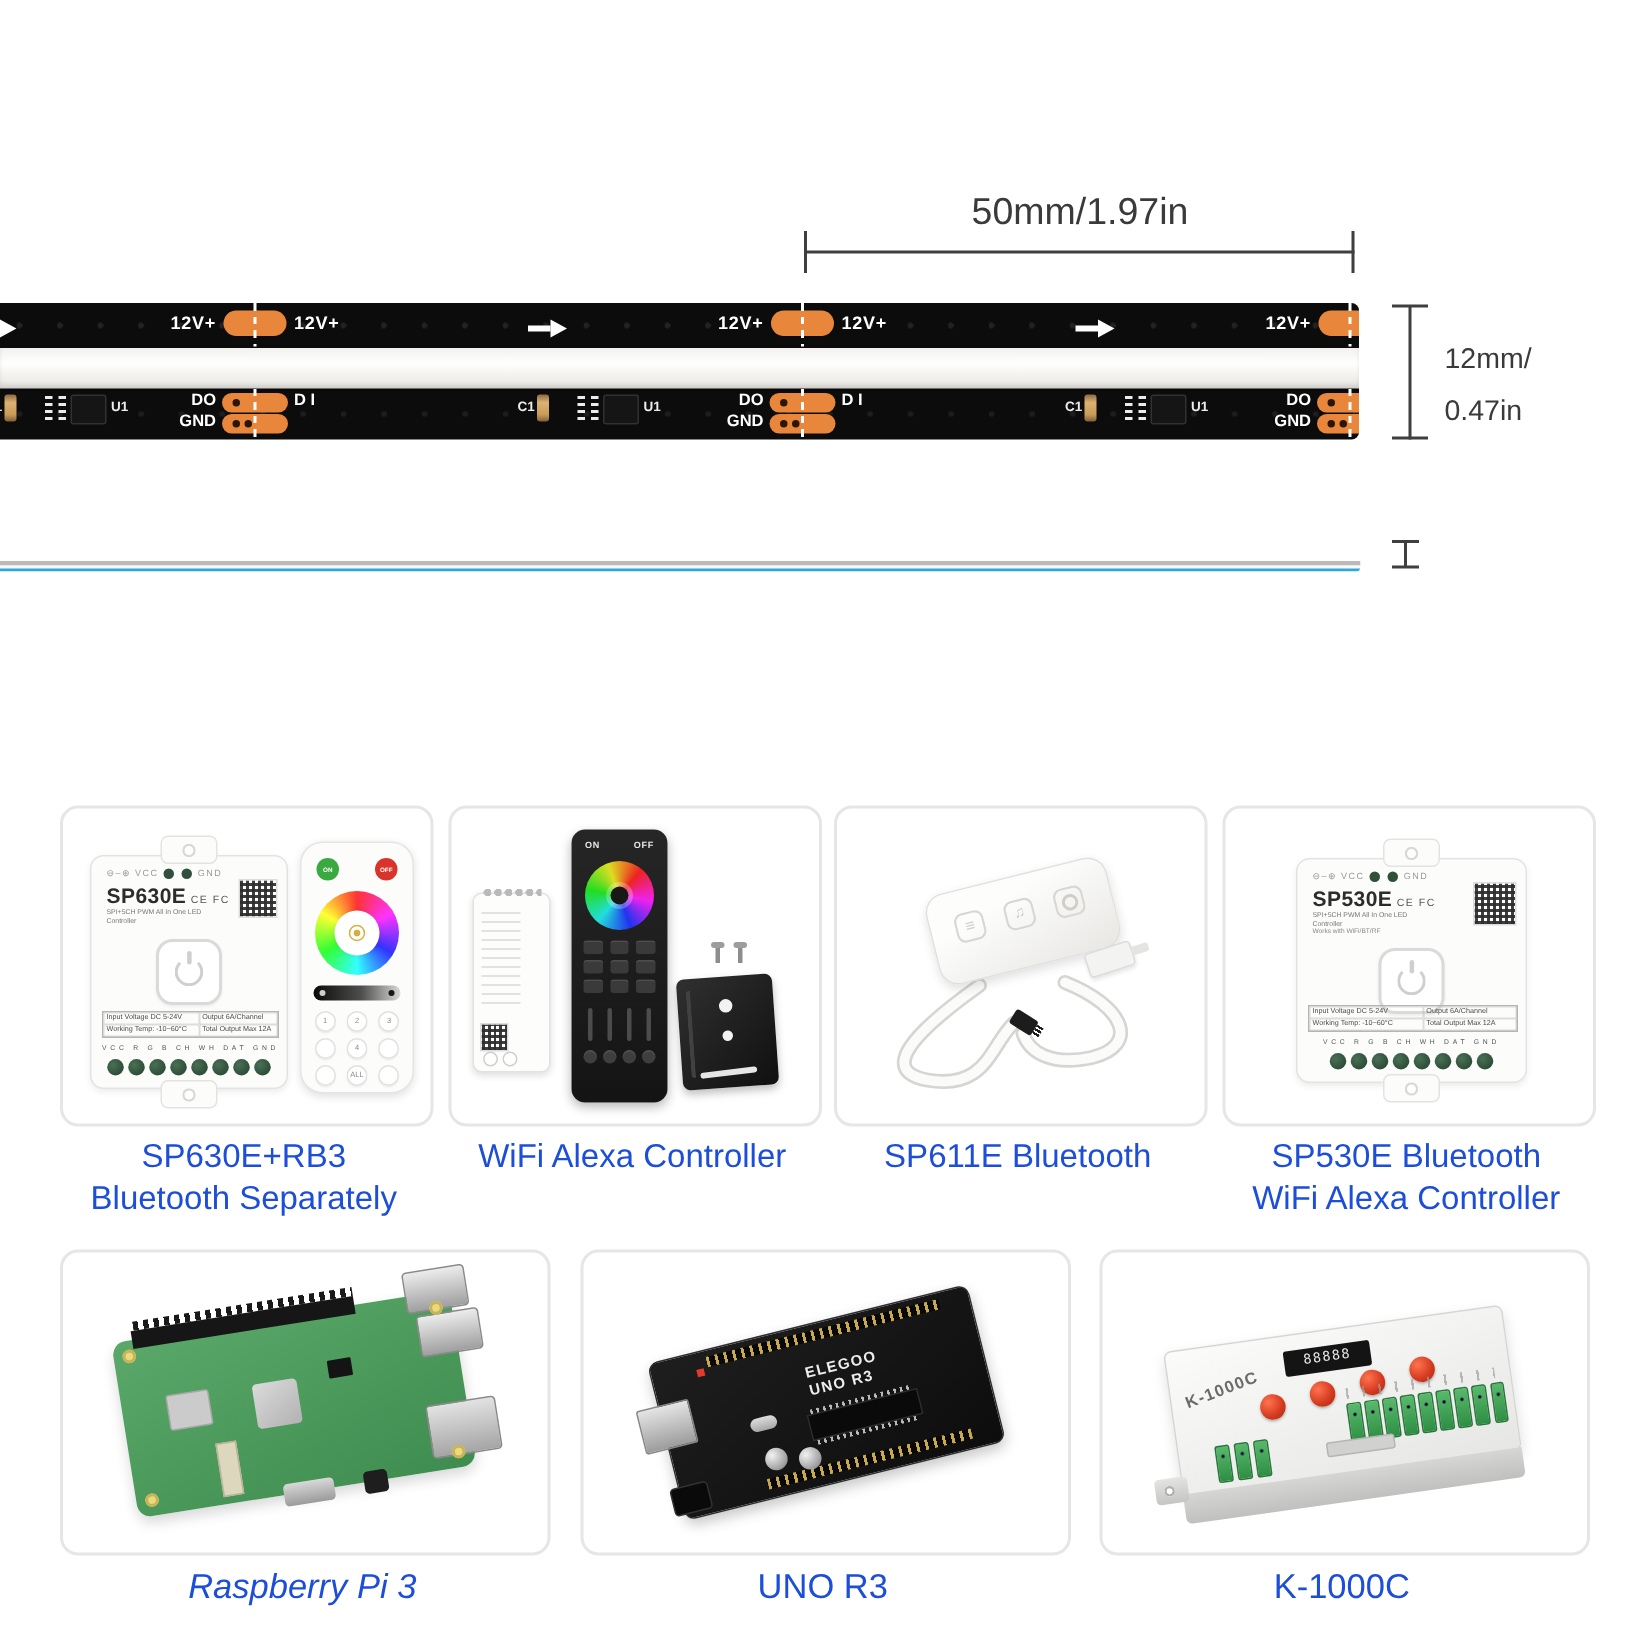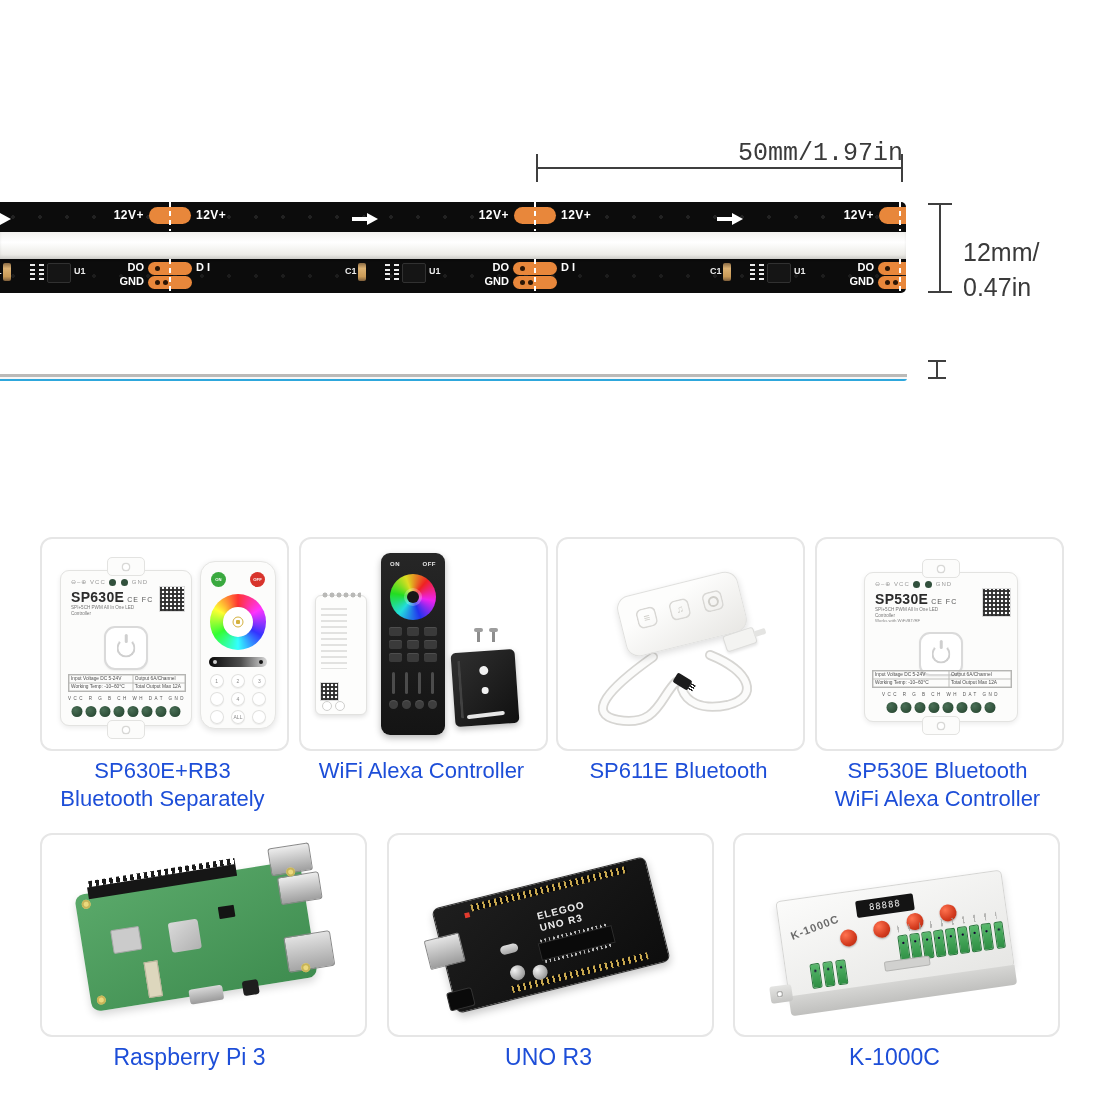--- a/index.html
+++ b/index.html
@@ -7,23 +7,23 @@
           font-family:"Liberation Sans",sans-serif;}
 
   
   #page-title{position:absolute;left:0;top:56px;width:1100px;text-align:center;
     font-size:37px;font-weight:700;color:#1b1b1b;letter-spacing:.4px;}
   #section-heading{position:absolute;left:0;top:480px;width:1100px;text-align:center;
     font-size:27px;font-weight:700;color:#414141;}
 
   
   .dim-txt{position:absolute;color:#3a3a3a;font-size:25px;}
-  #len-label{left:537px;top:139px;width:366px;text-align:right;font-family:Liberation Mono, monospace;}
+  #len-label{left:537px;top:127px;width:366px;text-align:center;}
   .dim-line{position:absolute;background:#3f3f3f;}
-  #wd-label,#td-label{font-size:25px;line-height:35px;margin-top:13px;}
+  #wd-label,#td-label{font-size:19px;line-height:35px;}
   #wd-label{left:963px;top:222px;}
   #td-label{left:961px;top:339px;}
 
   
   #strip{position:absolute;left:0;top:202px;width:906px;height:91px;background:var(--strip,#0c0c0c);
     border-radius:0 5px 5px 0;overflow:hidden;}
   #strip::before{content:'';position:absolute;left:0;top:3px;width:100%;height:24px;
     background:radial-gradient(circle 2px at 13px 12px,#222 95%,transparent) repeat-x;background-size:27px 24px;}
   #strip::after{content:'';position:absolute;left:0;top:59px;width:100%;height:30px;
     background:radial-gradient(circle 2px at 13px 15px,#1d1d1d 95%,transparent) repeat-x;background-size:27px 30px;}
@@ -576,21 +576,21 @@
       <div class="k1c-t3" id="k1c-t3">
           <i></i>
           <i></i>
           <i></i>
         </div>
       <div class="k1c-sd"></div>
       <div class="k1c-ear"></div>
     </div>
   </div>
 
-  <div class="caption caption2" style="left:28px;width:323px;">
+  <div class="caption caption2" style="left:40px;width:323px;font-style:italic;">
     <div>Raspberry Pi 3</div>
   </div>
   <div class="caption caption2" style="left:387px;width:323px;">
     <div>UNO R3</div>
   </div>
   <div class="caption caption2" style="left:733px;width:323px;">
     <div>K-1000C</div>
   </div>
 
 </div>

